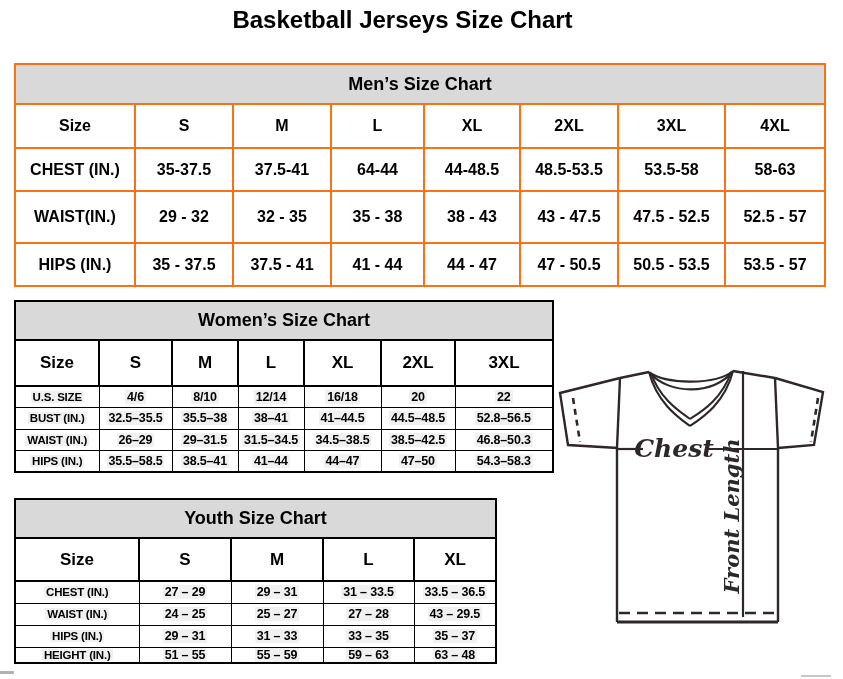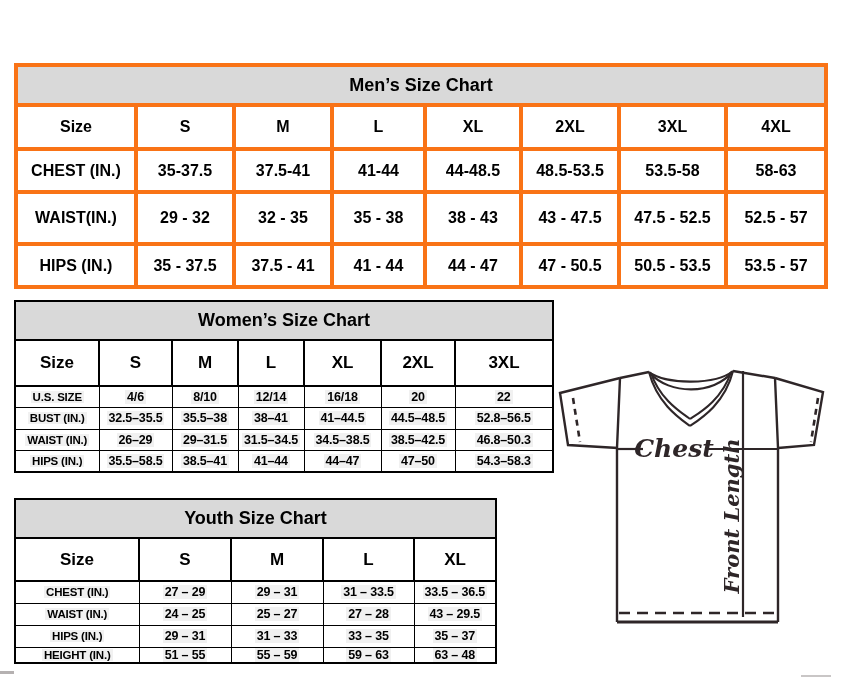--- a/index.html
+++ b/index.html
@@ -7,21 +7,21 @@
           font-family:"Liberation Sans",sans-serif;color:#000;}
   .page-title{position:absolute;top:6px;left:0;width:805px;text-align:center;
               font-weight:bold;font-size:24px;letter-spacing:0;}
   .tbl-wrap{position:absolute;}
   #mens-table{left:14px;top:63px;}
   #womens-table{left:14px;top:300px;border-radius:21px;}
   #youth-table{left:14px;top:498px;}
   table{border-collapse:collapse;table-layout:fixed;background:#fff;border:2px solid #000;}
   th,td{text-align:center;vertical-align:middle;font-weight:bold;overflow:hidden;white-space:nowrap;padding:0;}
   
-  .mens th,.mens td{border:4px solid #f97316;margin-left:28px;}
+  .mens th,.mens td{border:2px solid #f97316;margin-left:28px;}
   .mens .title-row th{background:#d9d9d9;font-size:18px;}
   .mens .head-row th{font-size:16px;}
   .mens td{font-size:16px;}
   
   .small th,.small td{border:1px solid #000;}
   .small .title-row th{background:#d9d9d9;font-size:18px;border-bottom:2px solid #000;}
   .small .head-row th{font-size:17px;border-bottom:2px solid #000;border-left:2px solid #000;border-right:2px solid #000;}
   .small td{font-size:12.5px;letter-spacing:-0.2px;}
   .small td.lab span{font-size:11.5px;}
   .hl{background:#f1f1f1;padding:0 2px;}
@@ -29,20 +29,21 @@
   .jersey{position:absolute;left:550px;top:356px;width:288px;height:276px;}
   .edge-artifact{position:absolute;background:#b5b1b1;}
   #artifact-left{left:0;top:671px;width:14px;height:3px;}
   #artifact-right{left:801px;top:675px;width:30px;height:2px;background:#c9c6c6;}
 </style>
 </head>
 <body>
 
 <div class="canvas">
 
+  <div class="page-title">Basketball Jerseys Size Chart</div>
 
   <div class="tbl-wrap" id="mens-table">
       <table class="mens">
         <colgroup>
           <col style="width: 120px;">
           <col style="width: 98px;">
           <col style="width: 98px;">
           <col style="width: 93px;">
           <col style="width: 96px;">
           <col style="width: 98px;">
@@ -60,21 +61,21 @@
             <th>L</th>
             <th>XL</th>
             <th>2XL</th>
             <th>3XL</th>
             <th>4XL</th>
           </tr>
           <tr class="data-row" style="height: 43px;">
             <td class="lab"><span>CHEST (IN.)</span></td>
             <td><span>35-37.5</span></td>
             <td><span>37.5-41</span></td>
-            <td><span>41-44</span></td>
+            <td><span>64-44</span></td>
             <td><span>44-48.5</span></td>
             <td><span>48.5-53.5</span></td>
             <td><span>53.5-58</span></td>
             <td><span>58-63</span></td>
           </tr>
           <tr class="data-row" style="height: 52px;">
             <td class="lab"><span>WAIST(IN.)</span></td>
             <td><span>29 - 32</span></td>
             <td><span>32 - 35</span></td>
             <td><span>35 - 38</span></td>

